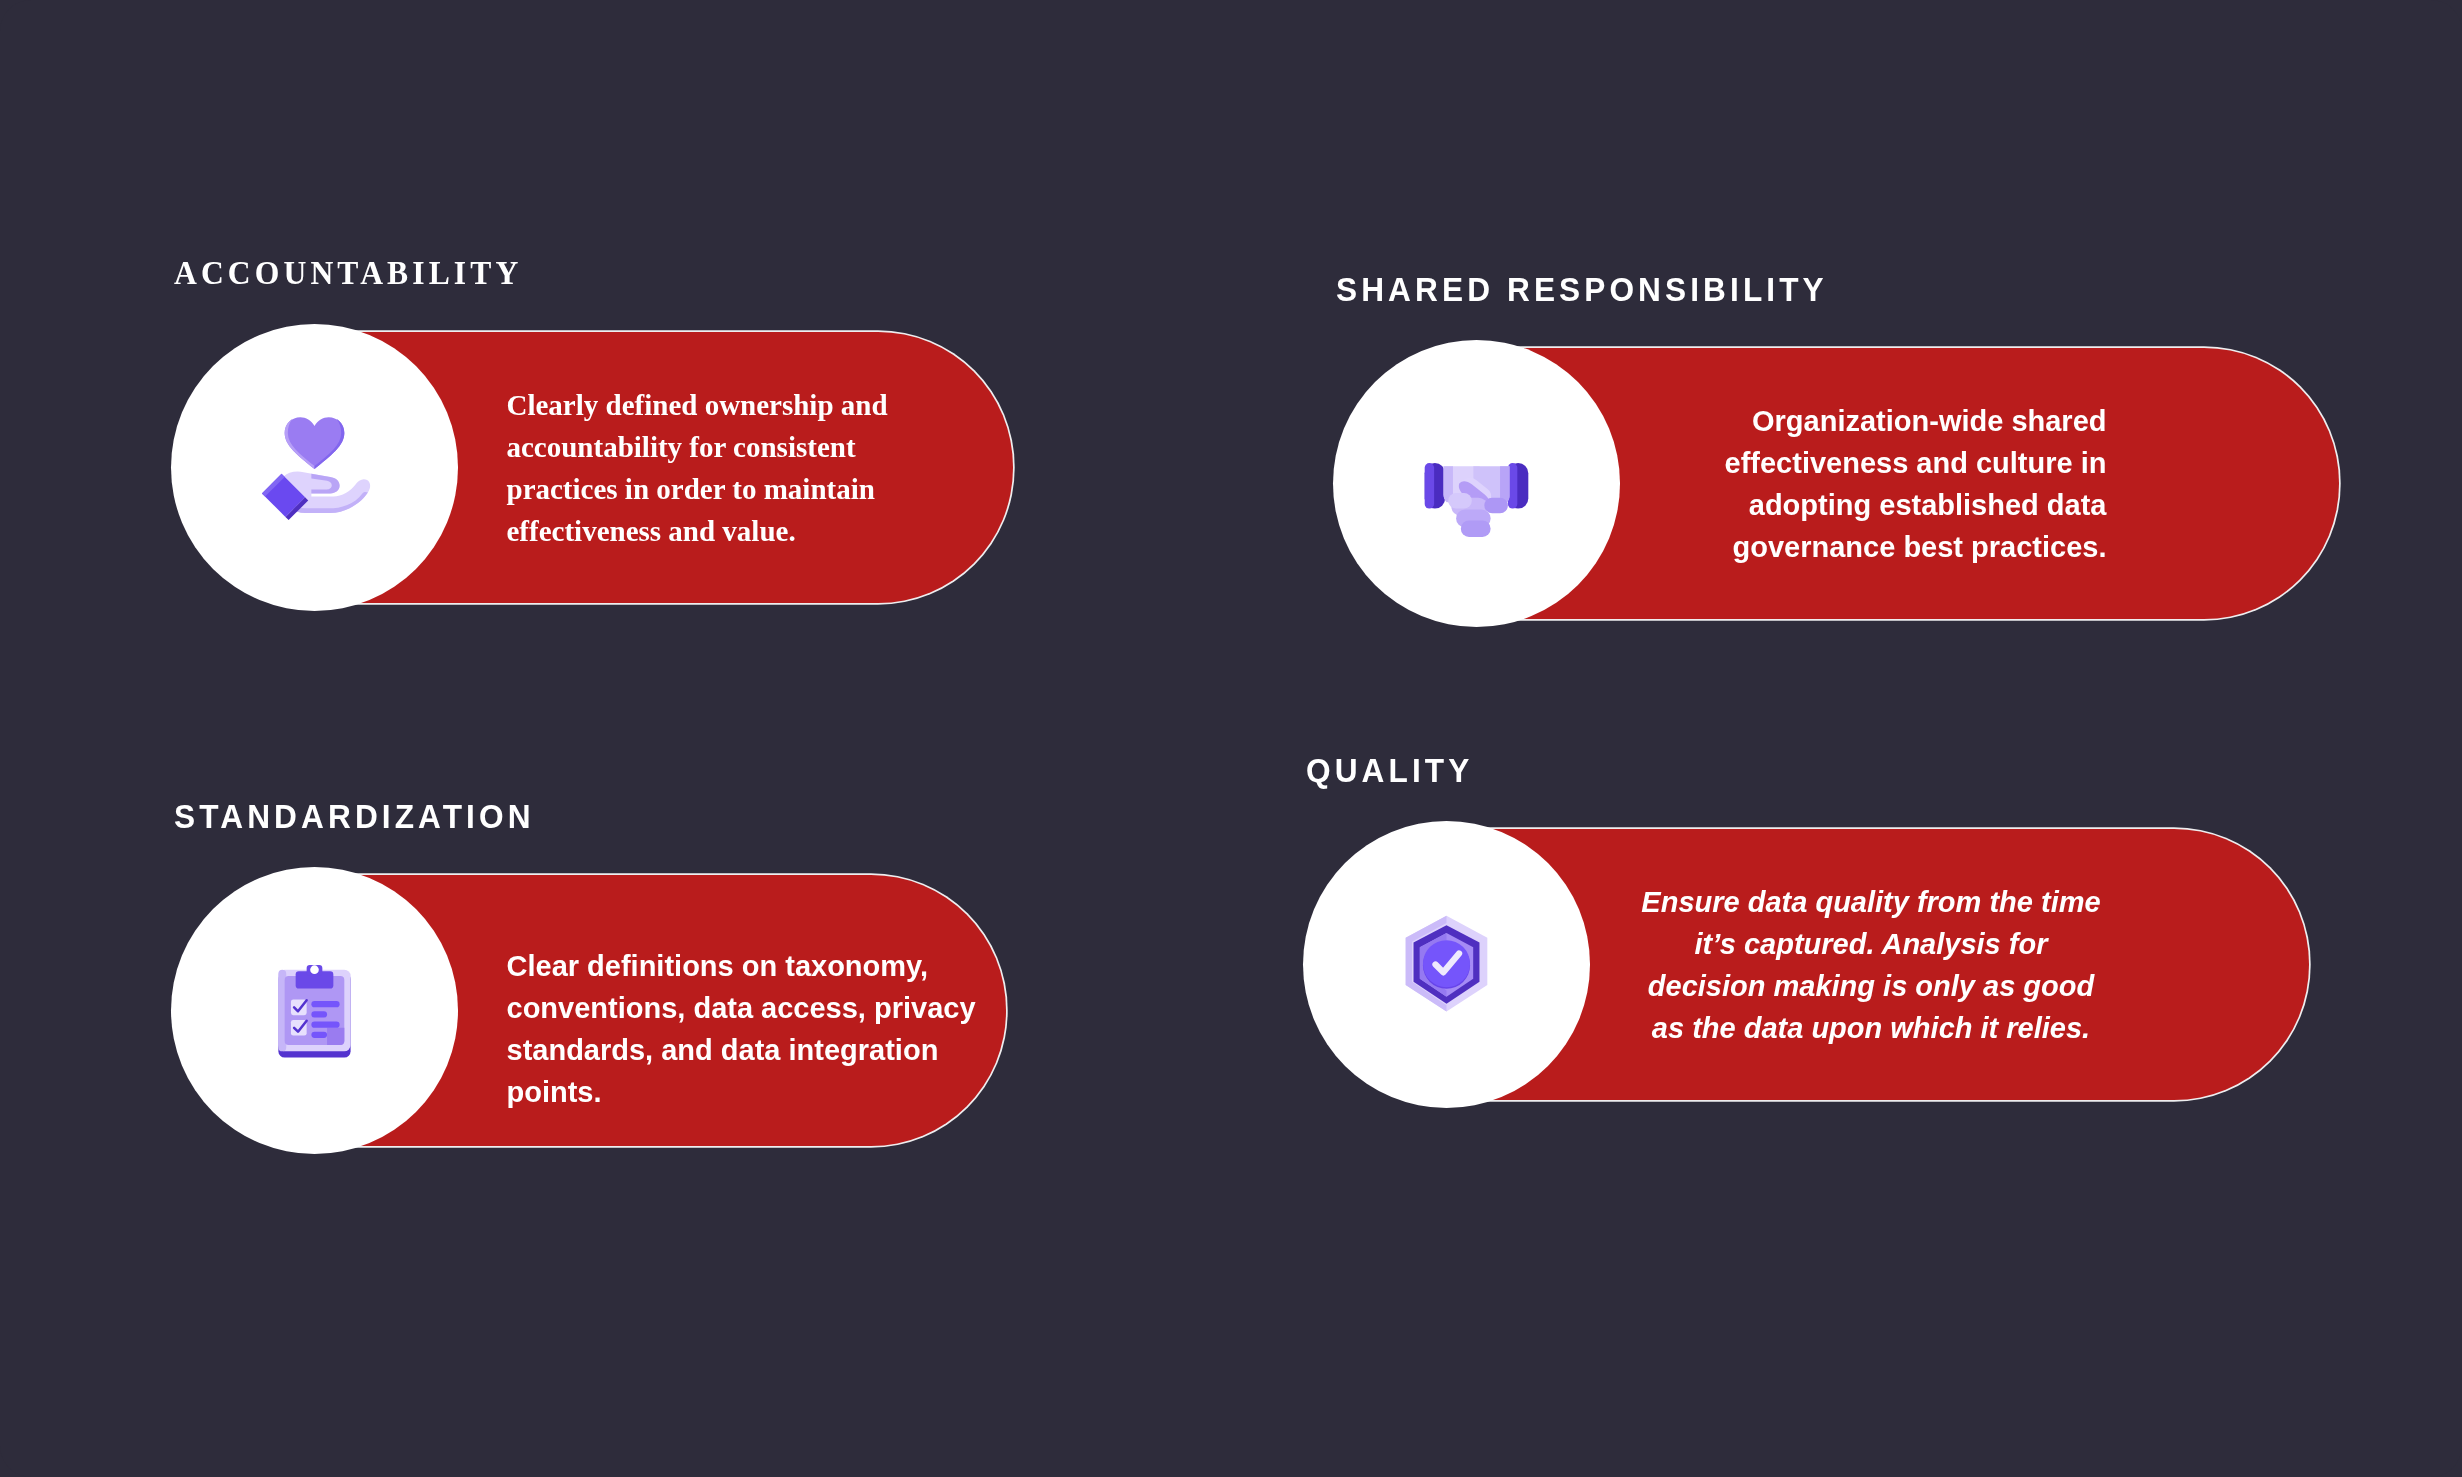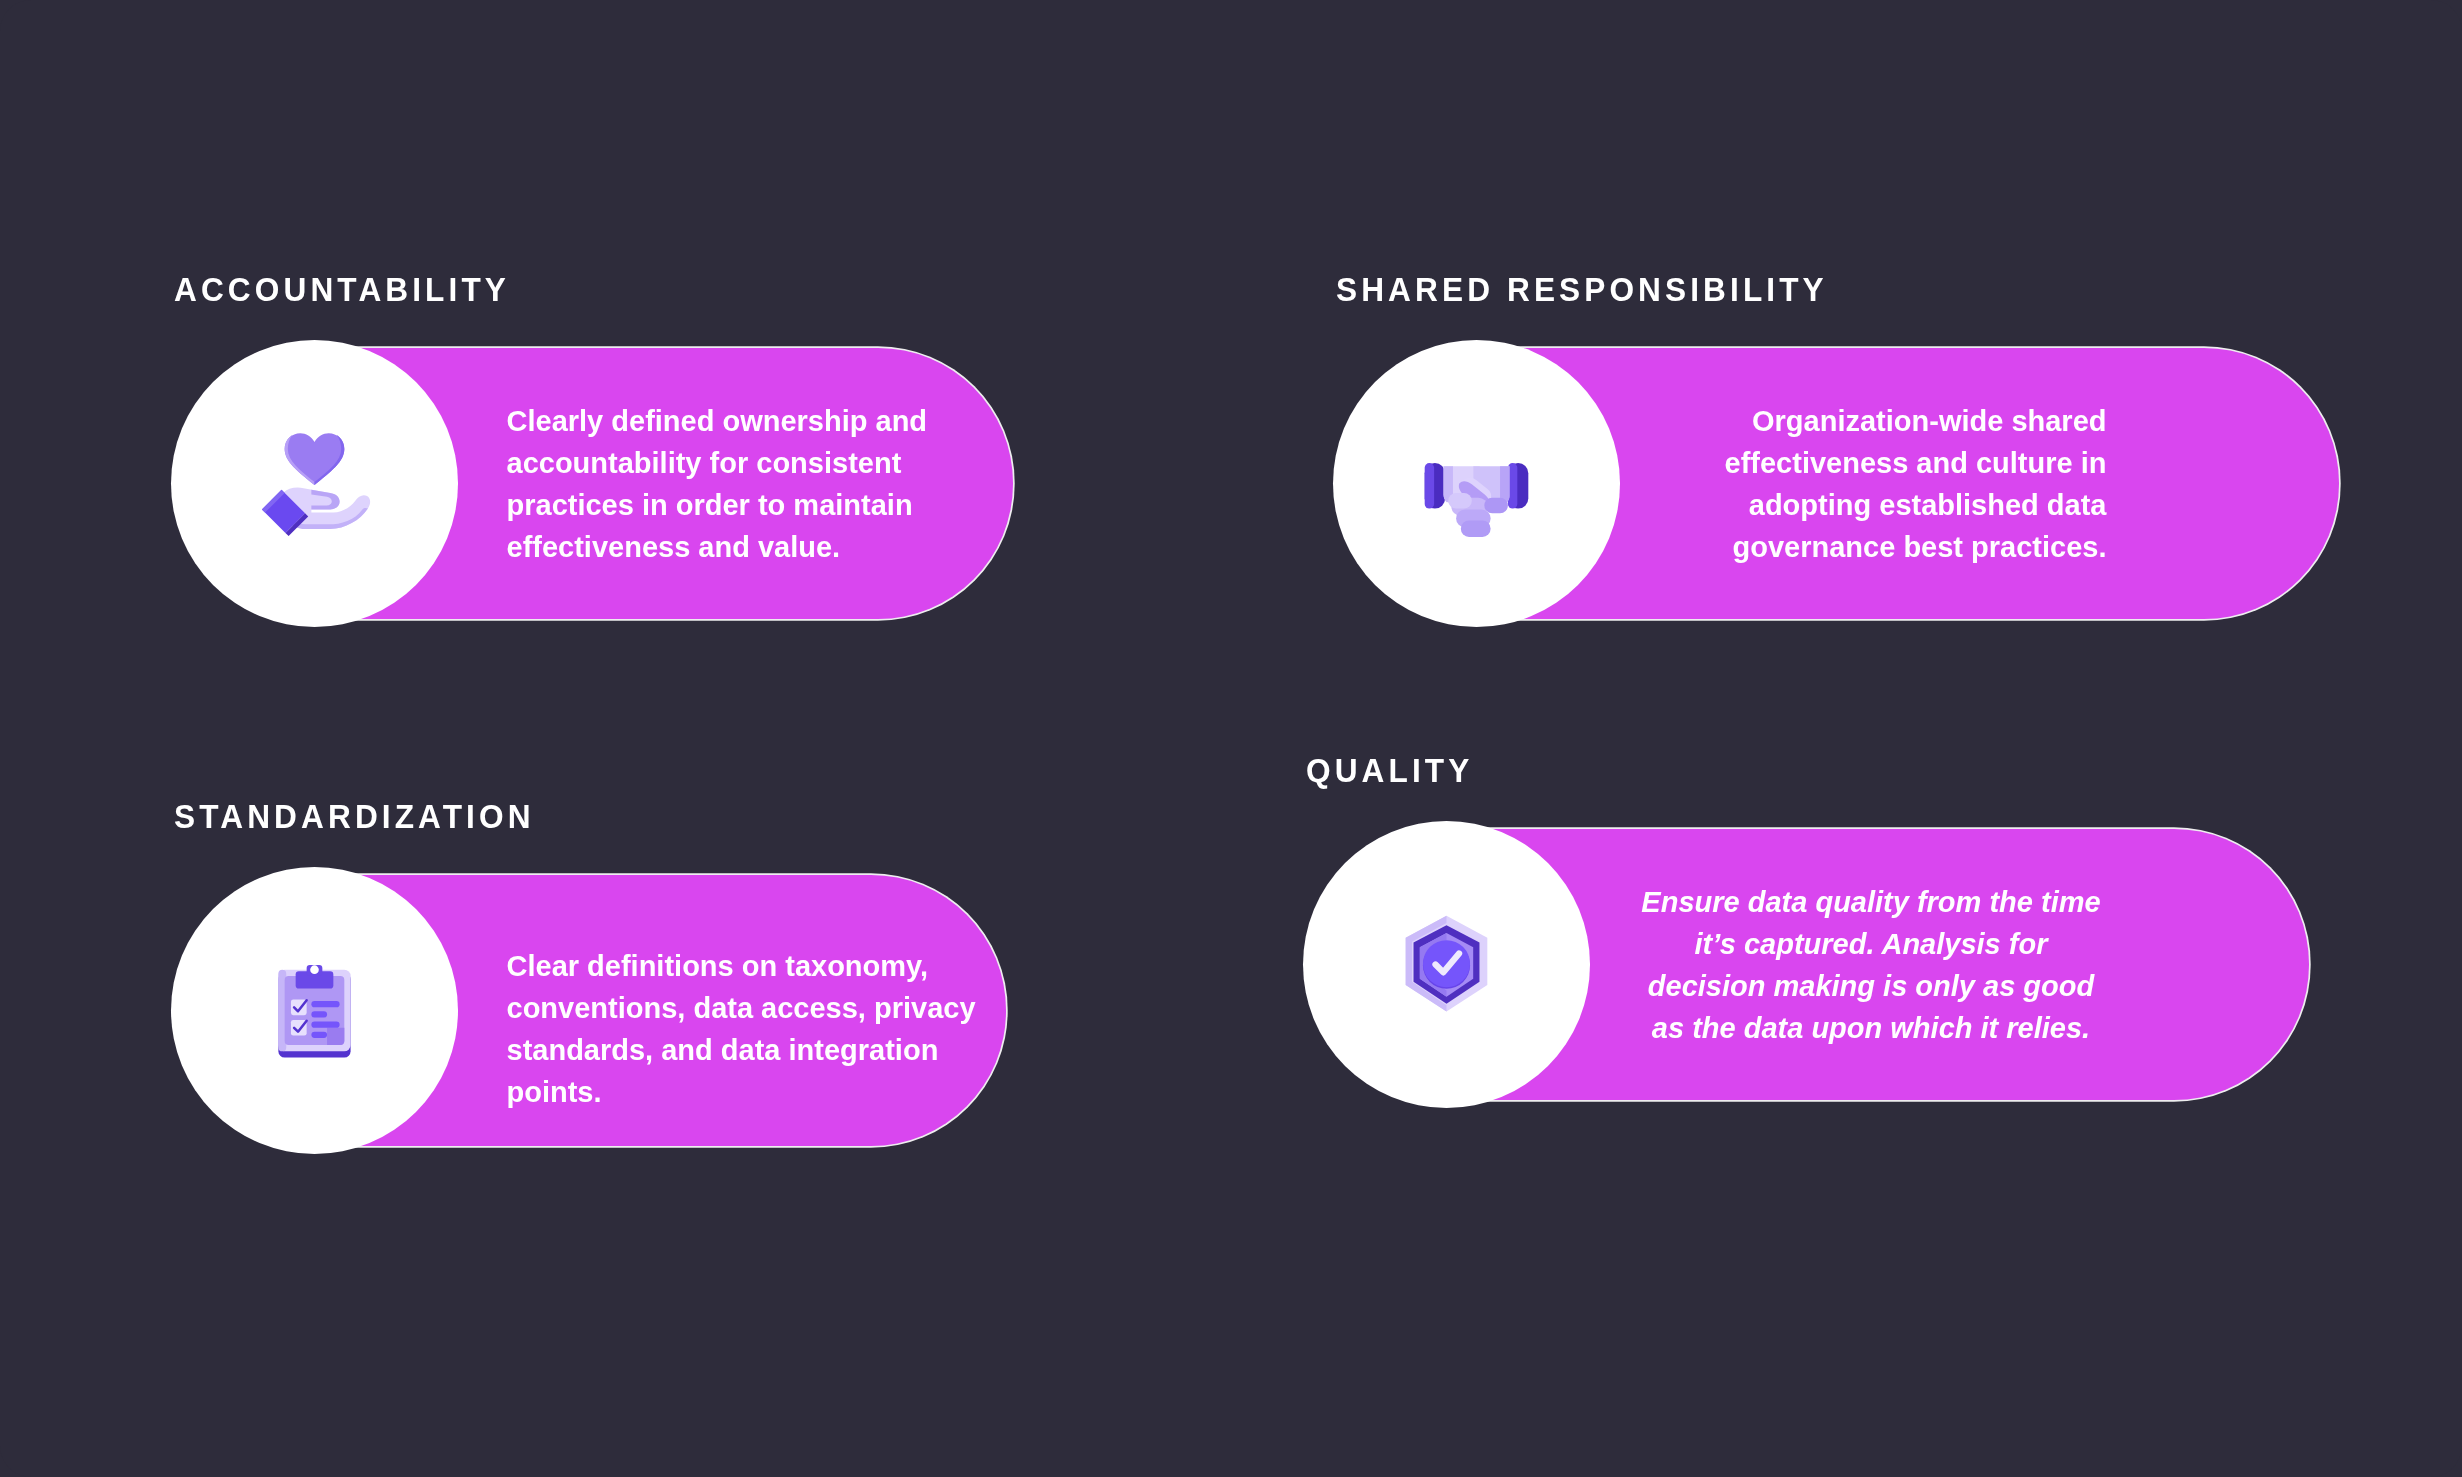--- a/index.html
+++ b/index.html
@@ -23,21 +23,21 @@
   }
 
   .grid {
     position: absolute;
     left: 0; top: 0;
     width: 2462px; height: 1477px;
   }
 
   
   .card-block { position: absolute; }
-  .card-block.c0 { left: 171px;  top: 272px; }
+  .card-block.c0 { left: 171px;  top: 256px; font-family: Liberation Serif, serif; }
   .card-block.c1 { left: 1333px; top: 272px; text-align: right; }
   .card-block.c2 { left: 171px;  top: 799px; }
   .card-block.c3 { left: 1303px; top: 753px; text-align: center; }
 
   .card-heading {
     color: #ffffff;
     font-size: 34px;
     font-weight: 700;
     letter-spacing: 4.4px;
     line-height: 1;
@@ -53,21 +53,21 @@
     margin-top: 34px;
     height: 287px;
   }
 
   .pill {
     position: absolute;
     left: 20.5px;
     top: 8.2px;
     height: 271px;
     border-radius: 135px;
-    background: #d946ef;
+    background: #b91c1c;
     box-shadow: 0 0 0 1.7px rgba(255,255,255,0.92);
     display: flex;
     align-items: center;
   }
   .c0 .pill { width: 821px; }
   .c1 .pill { width: 985px; }
   .c2 .pill { width: 814px; }
   .c3 .pill { width: 985px; }
 
   .pill-text {

